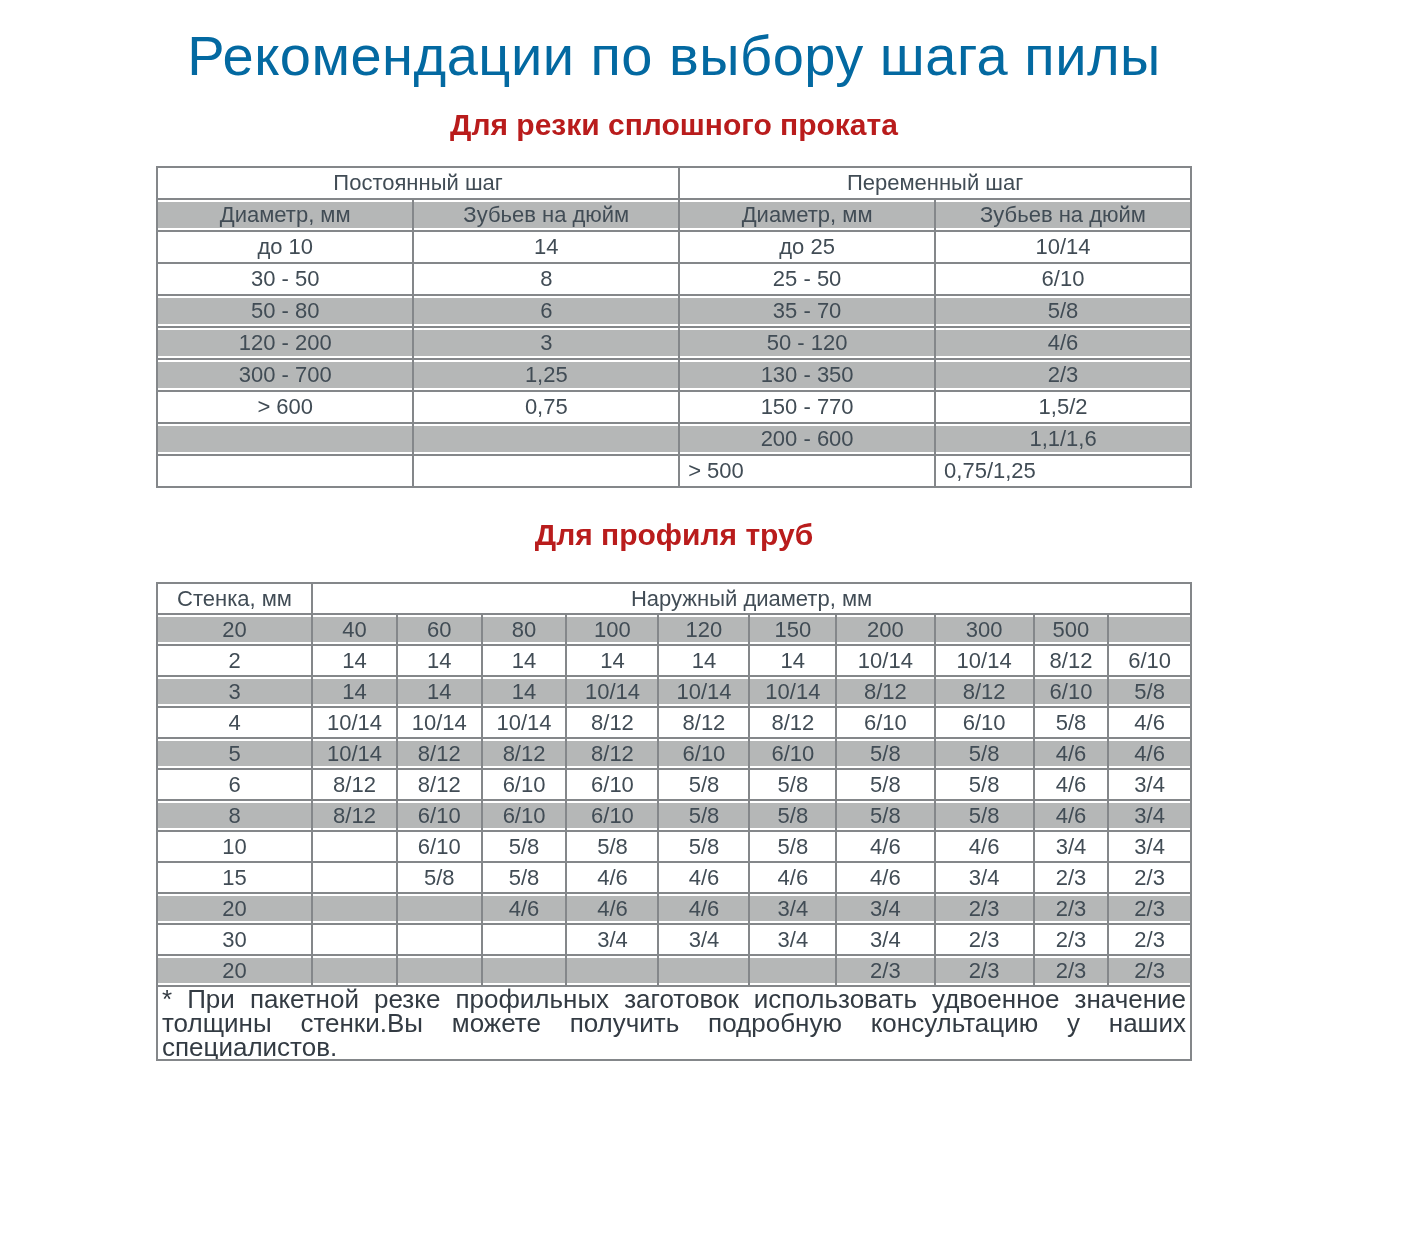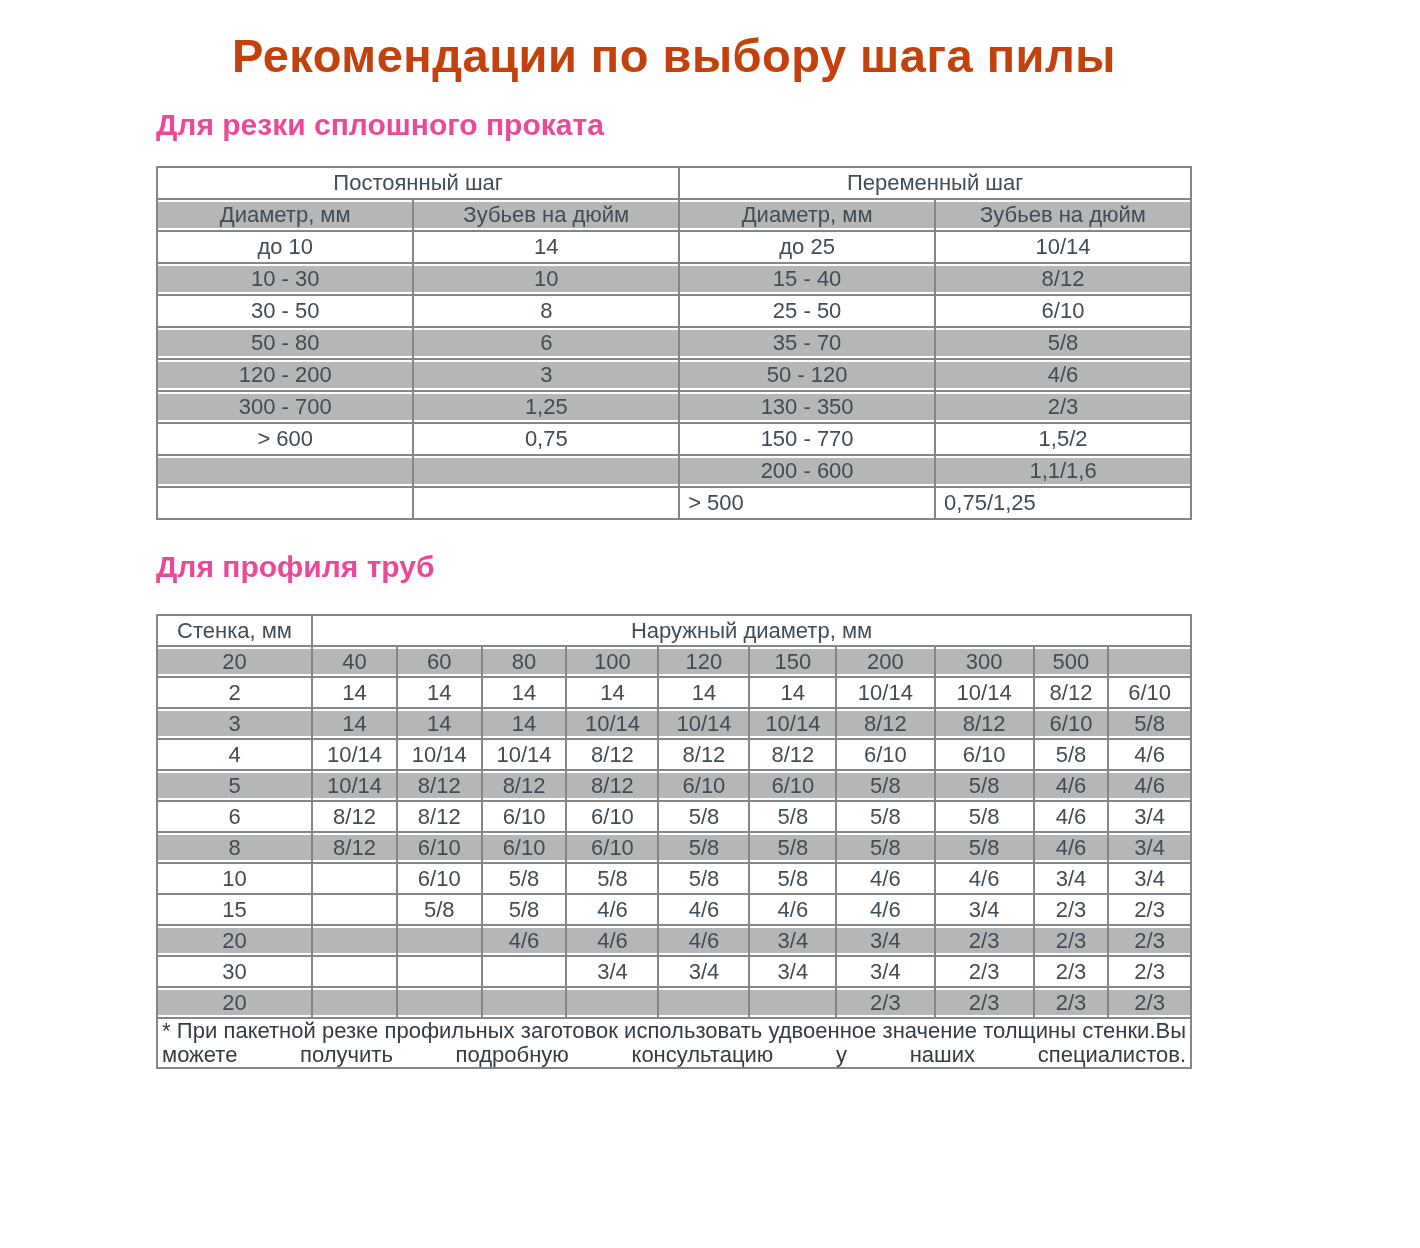--- a/index.html
+++ b/index.html
@@ -10,32 +10,33 @@
     font-family: "Liberation Sans", "DejaVu Sans", sans-serif;
     overflow: hidden;
   }
   .content {
     width: 1036px;
     margin-left: 156px;
   }
   h1.title {
     margin: 30px 0 0 0;
     text-align: center;
-    font-size: 47px;
+    font-size: 56px;
     line-height: 52px;
-    font-weight: bold;
-    color: #c2410c;
+    font-weight: normal;
+    color: #0369a1;
     letter-spacing: 0.5px;
   }
   h2.subtitle {
     margin: 0;
+    text-align: center;
     font-size: 30px;
     line-height: 34px;
     font-weight: bold;
-    color: #ec4899;
+    color: #b91c1c;
   }
   #subtitle-solid { margin-top: 26px; margin-bottom: 24px; }
   #subtitle-pipe  { margin-top: 30px; margin-bottom: 30px; }
 
   table {
     border-collapse: collapse;
     width: 100%;
     table-layout: fixed;
   }
   table, th, td {
@@ -60,21 +61,21 @@
   tr.gray th, tr.gray td {
     background: var(--row-gray, #b5b7b7);
     box-shadow: inset 0 2px 0 #ffffff, inset 0 -2px 0 #ffffff;
   }
   
   #solid-body tr:last-child td { text-align: left; margin-top: 22px; }
 
   td.footnote {
     height: auto;
     padding: 4px 10px 5px 10px;
-    font-size: 22px;
+    font-size: 26px;
     line-height: 24px;
     color: #333b43;
     text-align: justify;
     text-align-last: justify;
     white-space: normal;
   }
 </style>
 </head>
 <body>
 
@@ -102,26 +103,20 @@
         <th>Диаметр, мм</th>
         <th>Зубьев на дюйм</th>
       </tr>
     </thead>
     <tbody id="solid-body">
         <tr class="white">
           <td>до 10</td>
           <td>14</td>
           <td>до 25</td>
           <td>10/14</td>
-        </tr>
-        <tr class="gray">
-          <td>10 - 30</td>
-          <td>10</td>
-          <td>15 - 40</td>
-          <td>8/12</td>
         </tr>
         <tr class="white">
           <td>30 - 50</td>
           <td>8</td>
           <td>25 - 50</td>
           <td>6/10</td>
         </tr>
         <tr class="gray">
           <td>50 - 80</td>
           <td>6</td>

